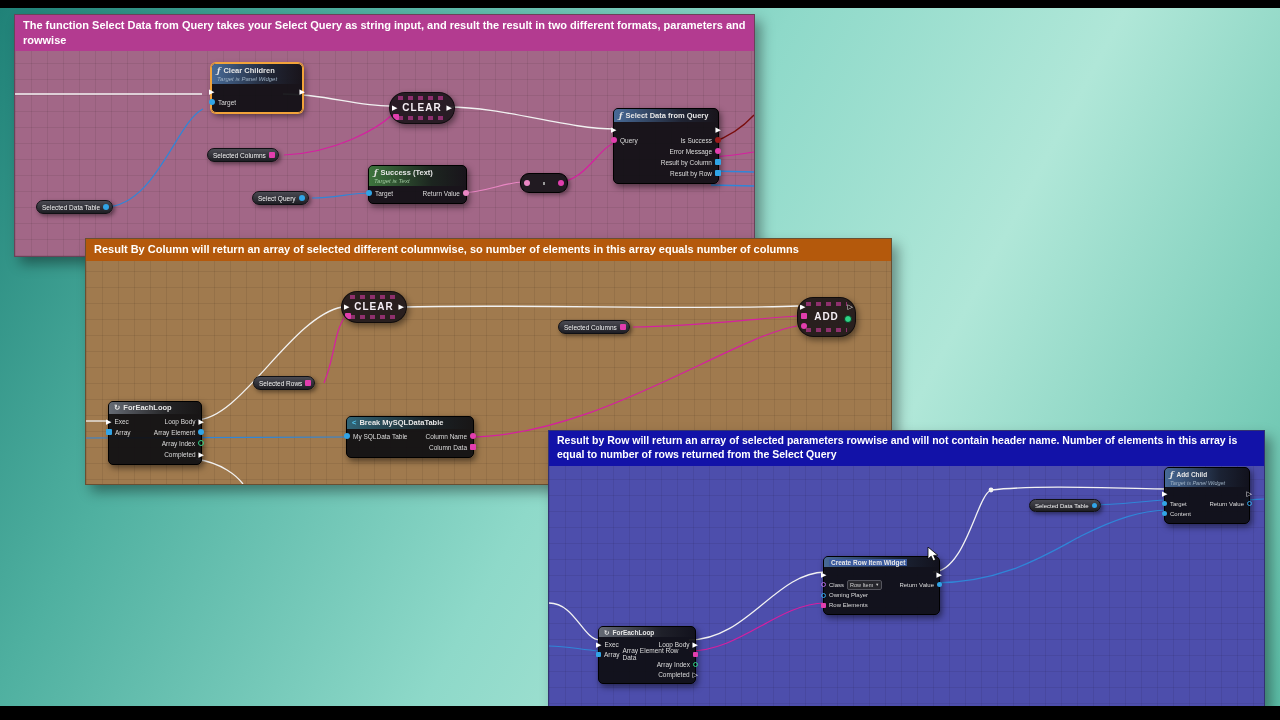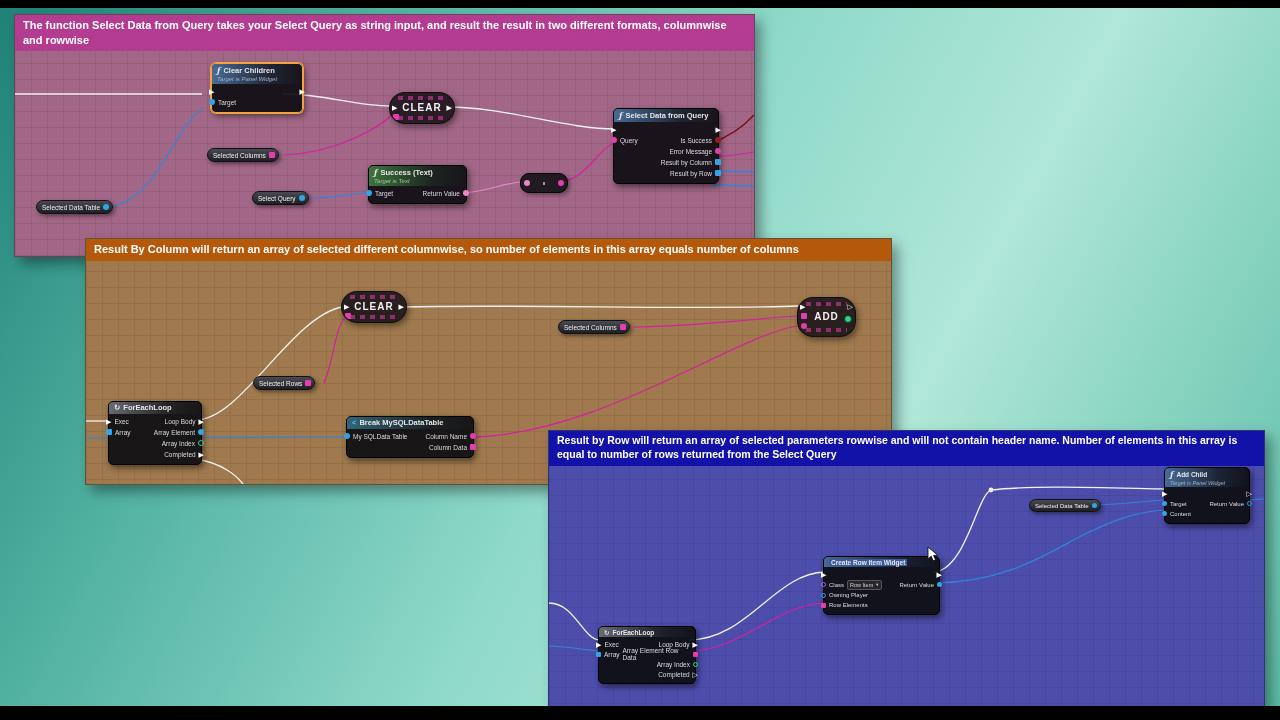--- a/index.html
+++ b/index.html
@@ -76,21 +76,21 @@
       <path d="M269,140 C320,138 362,114 377,100" stroke="#d61fa0" stroke-width="1.2" fill="none"></path>
       <path d="M90,192 C140,192 162,106 188,94" stroke="#2f86d8" stroke-width="1.2" fill="none"></path>
       <path d="M297,183 C320,183 336,178 356,178" stroke="#2f86d8" stroke-width="1.2" fill="none"></path>
       <path d="M444,178 C470,178 490,167 508,167" stroke="#ea86c4" stroke-width="1.2" fill="none"></path>
       <path d="M544,167 C570,167 586,129 601,128" stroke="#d61fa0" stroke-width="1.2" fill="none"></path>
       <path d="M696,128 C716,121 729,111 739,100" stroke="#7a0d0d" stroke-width="1.3" fill="none"></path>
       <path d="M696,142 C713,141 727,139 739,137" stroke="#d61fa0" stroke-width="1.2" fill="none"></path>
       <path d="M696,156 L739,157" stroke="#2f86d8" stroke-width="1.3" fill="none"></path>
       <path d="M696,170 L739,171" stroke="#2f86d8" stroke-width="1.3" fill="none"></path>
     </svg>
-    <div class="banner" style="background:#b33b90;">The function Select Data from Query takes your Select Query as string input, and result the result in two different formats, columnwise and rowwise</div>
+    <div class="banner" style="background:#b33b90;">The function Select Data from Query takes your Select Query as string input, and result the result in two different formats, parameters and rowwise</div>
 
     <div class="node selected" style="left:184px;top:48px;width:90px;">
       <div class="nhead hdr-blue">
         <span class="fn">ƒ</span><span>Clear Children</span>
         <span class="nsub">Target is Panel Widget</span>
       </div>
       <div class="nrows">
         <div class="prow duo">
             <span class="pinx l">▶</span>
             <span class="pinx r">▶</span>

